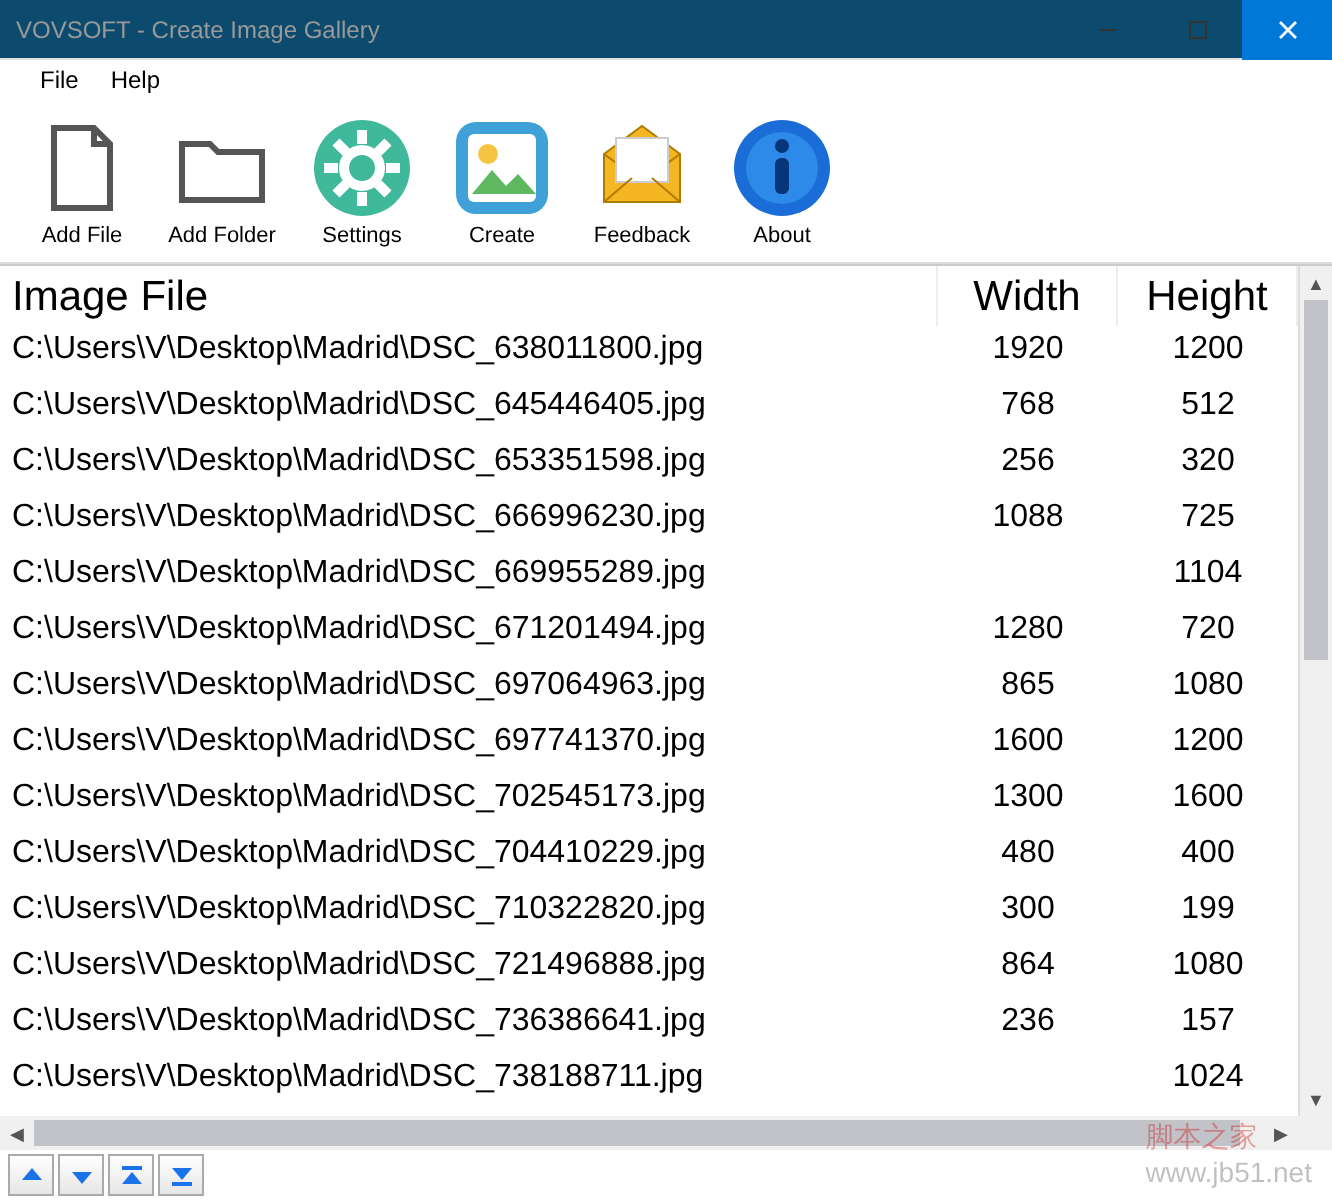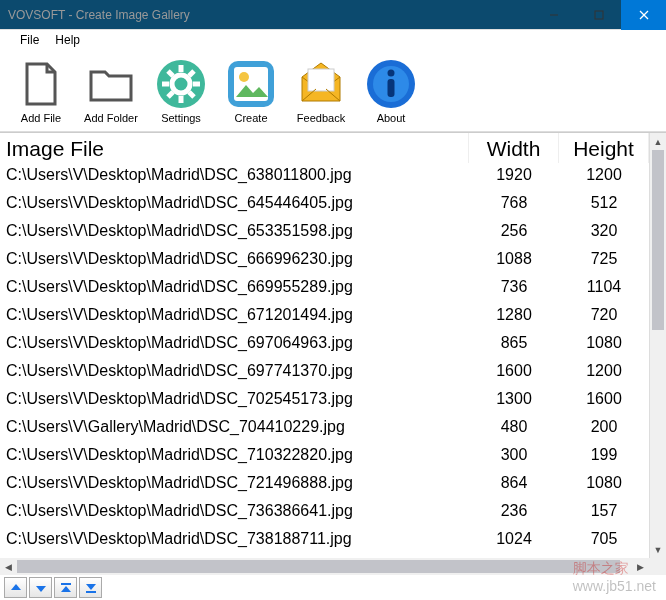--- a/index.html
+++ b/index.html
@@ -158,21 +158,20 @@
           <div class="c w">256</div>
           <div class="c h">320</div>
         </div>
         <div class="grow">
           <div class="c path">C:\Users\V\Desktop\Madrid\DSC_666996230.jpg</div>
           <div class="c w">1088</div>
           <div class="c h">725</div>
         </div>
         <div class="grow">
           <div class="c path">C:\Users\V\Desktop\Madrid\DSC_669955289.jpg</div>
-          <div class="c w">736</div>
           <div class="c h">1104</div>
         </div>
         <div class="grow">
           <div class="c path">C:\Users\V\Desktop\Madrid\DSC_671201494.jpg</div>
           <div class="c w">1280</div>
           <div class="c h">720</div>
         </div>
         <div class="grow">
           <div class="c path">C:\Users\V\Desktop\Madrid\DSC_697064963.jpg</div>
           <div class="c w">865</div>
@@ -182,43 +181,42 @@
           <div class="c path">C:\Users\V\Desktop\Madrid\DSC_697741370.jpg</div>
           <div class="c w">1600</div>
           <div class="c h">1200</div>
         </div>
         <div class="grow">
           <div class="c path">C:\Users\V\Desktop\Madrid\DSC_702545173.jpg</div>
           <div class="c w">1300</div>
           <div class="c h">1600</div>
         </div>
         <div class="grow">
-          <div class="c path">C:\Users\V\Gallery\Madrid\DSC_704410229.jpg</div>
+          <div class="c path">C:\Users\V\Desktop\Madrid\DSC_704410229.jpg</div>
           <div class="c w">480</div>
-          <div class="c h">200</div>
+          <div class="c h">400</div>
         </div>
         <div class="grow">
           <div class="c path">C:\Users\V\Desktop\Madrid\DSC_710322820.jpg</div>
           <div class="c w">300</div>
           <div class="c h">199</div>
         </div>
         <div class="grow">
           <div class="c path">C:\Users\V\Desktop\Madrid\DSC_721496888.jpg</div>
           <div class="c w">864</div>
           <div class="c h">1080</div>
         </div>
         <div class="grow">
           <div class="c path">C:\Users\V\Desktop\Madrid\DSC_736386641.jpg</div>
           <div class="c w">236</div>
           <div class="c h">157</div>
         </div>
         <div class="grow">
           <div class="c path">C:\Users\V\Desktop\Madrid\DSC_738188711.jpg</div>
           <div class="c w">1024</div>
-          <div class="c h">705</div>
         </div>
       </div>
   </div>
   <div class="vscroll">
     <div class="arrow">▲</div>
     <div class="thumb"></div>
     <div class="arrow" style="position:absolute;bottom:0;width:100%">▼</div>
   </div>
 </div>
 

